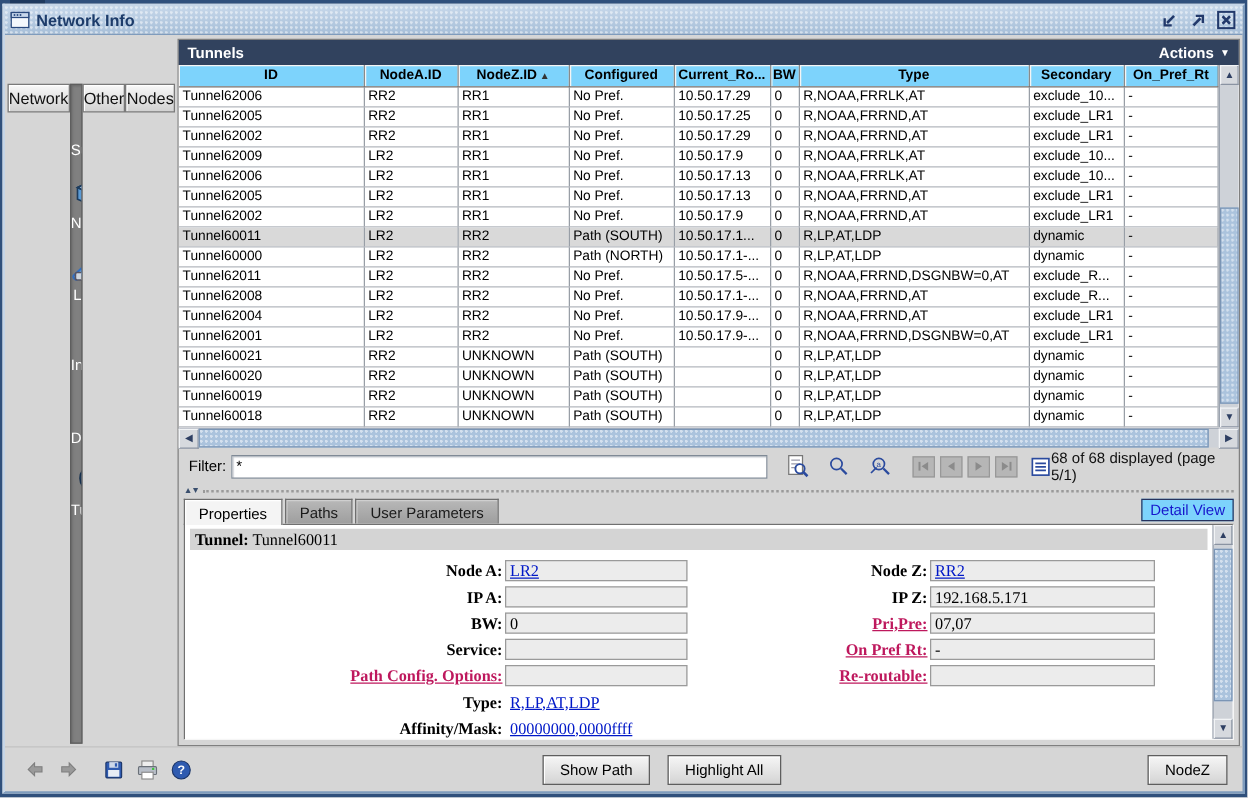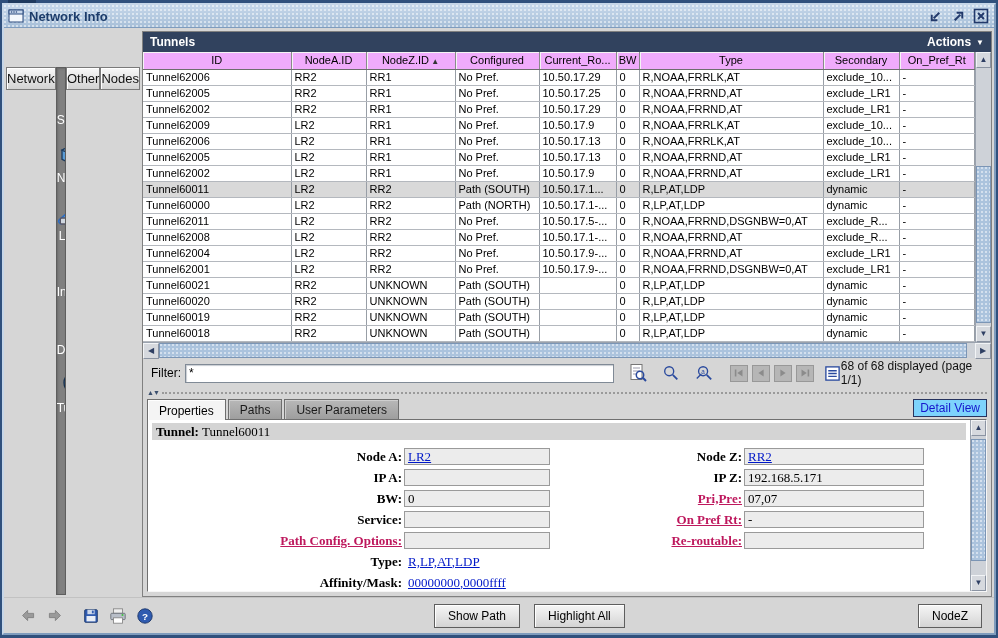--- a/index.html
+++ b/index.html
@@ -44,21 +44,21 @@
   .panel-header { height:20px; flex:0 0 20px; background:#31425e; color:#fff; display:flex; align-items:center; padding:0 7px; }
   .panel-title { font-size:12px; font-weight:bold; }
   .actions { margin-left:auto; font-size:12px; font-weight:bold; cursor:pointer; display:flex; align-items:center; gap:5px; }
   .caret { font-size:8px; }
 
   
   .table-wrap { height:290px; flex:0 0 290px; position:relative; background:#fff; overflow:hidden; }
   table { width:calc(100% - 16px); border-collapse:collapse; table-layout:fixed; }
   col.c0{width:148px} col.c1{width:75px} col.c2{width:89px} col.c3{width:84px}
   col.c4{width:77px} col.c5{width:23px} col.c6{width:184px} col.c7{width:76px}
-  th { height:17px; background:#f0abfc; font-size:11px; font-weight:normal; color:#000;
+  th { height:17px; background:#7dd3fc; font-size:11px; font-weight:bold; color:#000;
     border-right:1px solid #8a8a8a; border-bottom:1px solid #6e6e6e;
     box-shadow:inset 1px 1px 0 #f4f4f4; white-space:nowrap; overflow:hidden; text-align:center; cursor:pointer; }
   .sort { font-size:8px; color:#333; }
   td { height:16px; font-size:11px; color:#000; padding:0 3px; white-space:nowrap; overflow:hidden;
     border-right:1px solid #989ea6; border-bottom:1px solid #b4b8be; }
   tr.selected td { background:#d9d9d9; }
 
   
   .vscroll { position:absolute; top:0; right:0; bottom:0; width:16px; background:#ced2d8;
     border-left:1px solid #9aa2ae; display:flex; flex-direction:column; }
@@ -548,21 +548,21 @@
                   <rect x="11" y="4" width="1.8" height="8" fill="#8b8b8b"></rect>
                 </svg>
               </button>
           </span>
           <span class="listico">
             <svg width="17" height="17" viewBox="0 0 18 18">
                 <rect x="2" y="2" width="14" height="14" fill="#fff" stroke="#2a4a9e" stroke-width="1.4"></rect>
                 <path d="M4.5 6h9M4.5 9h9M4.5 12h9" stroke="#2a4a9e" stroke-width="1.5"></path>
               </svg>
           </span>
-          <span class="status">68 of 68 displayed (page 1/1)</span>
+          <span class="status">68 of 68 displayed (page 5/1)</span>
         </div>
 
         <div class="splitter">
           <span class="split-arrows">▲▼</span>
           <span class="split-line"></span>
         </div>
 
         <div class="tabs-row">
           <div class="tabs" style="display:flex;align-items:flex-end;text-align:right;">
               <div class="tab active">Properties</div>

